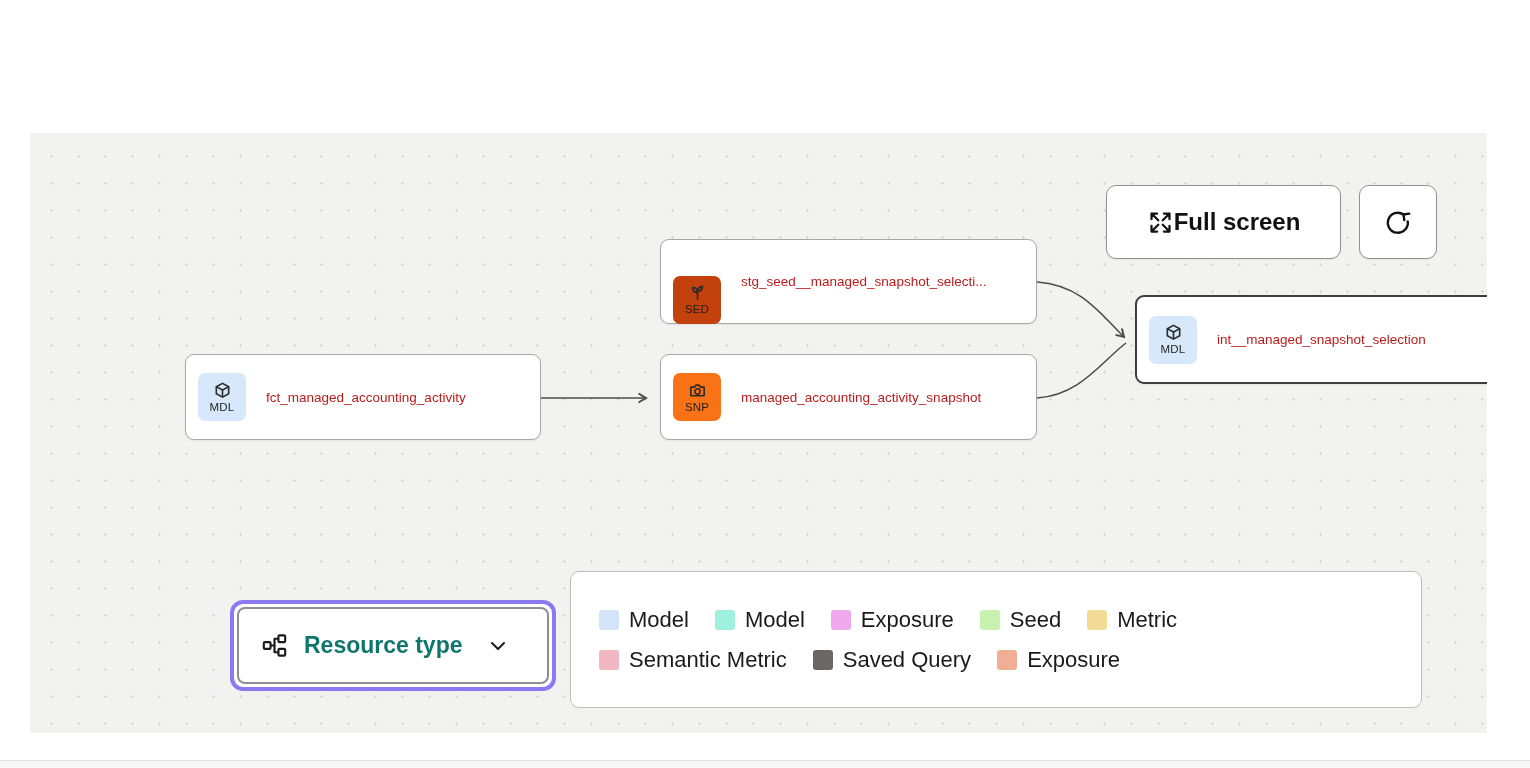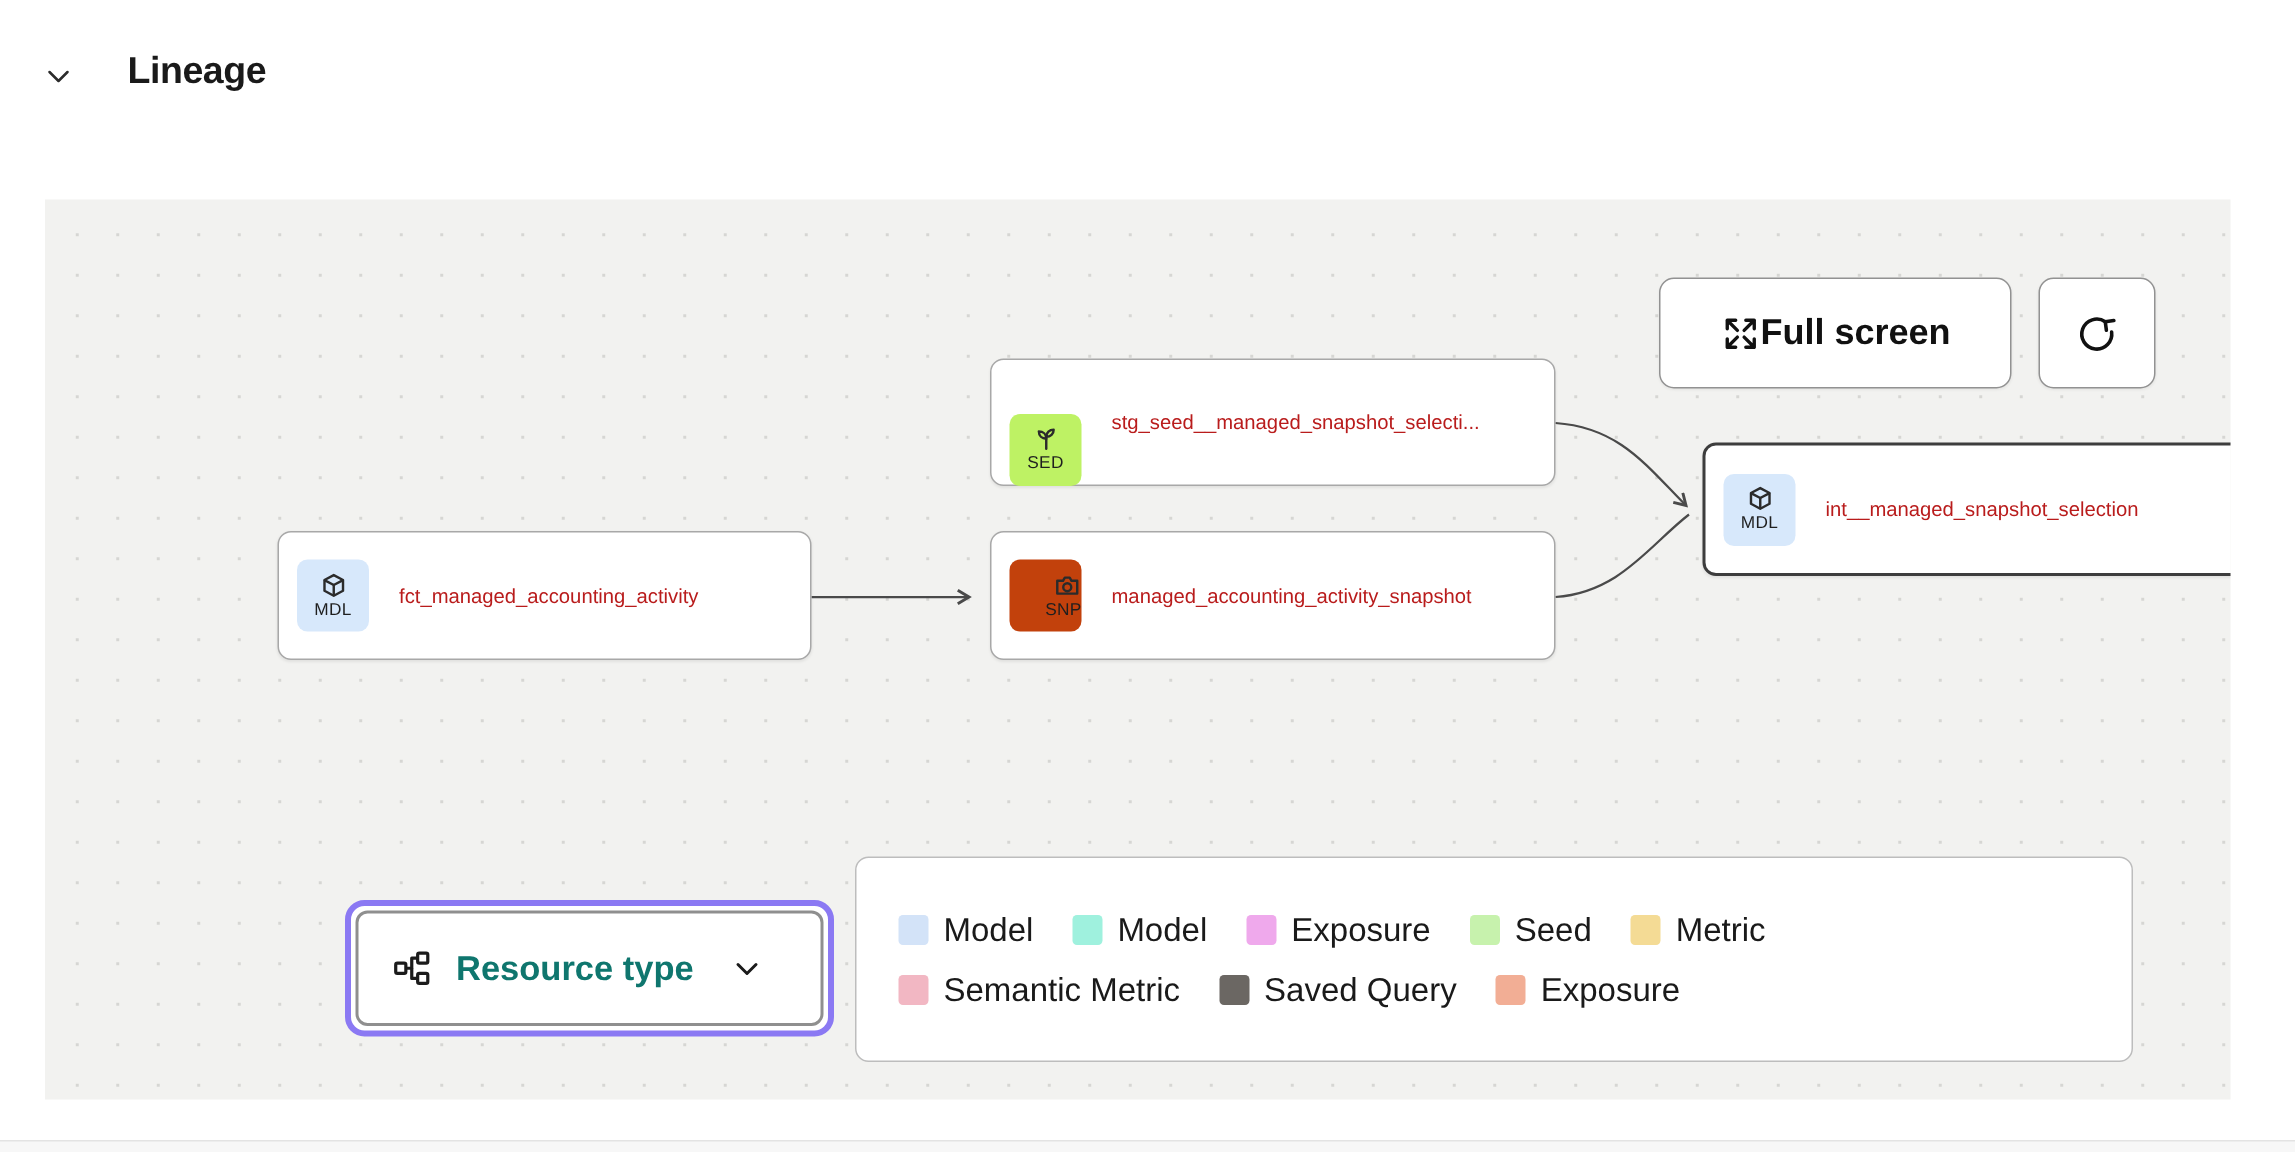--- a/index.html
+++ b/index.html
@@ -82,42 +82,36 @@
 
   .bottom-strip { position:absolute; left:0; top:760px; width:100%; height:8px; background:#f7f7f7; border-top:1px solid #e3e3e3; }
 
   svg.stroke-ic { fill:none; stroke:#2b2b2b; stroke-width:1.7; stroke-linecap:round; stroke-linejoin:round; }
 </style>
 </head>
 <body>
 
 <div class="page">
 
-  <div class="header">
-    <svg class="chev stroke-ic" viewBox="0 0 22 22">
-      <polyline points="5,8 11,14 17,8"></polyline>
-    </svg>
-    <div class="title">Lineage</div>
-  </div>
 
   <div class="canvas">
 
     <svg class="edges" width="1457" height="600">
       <defs>
         <marker id="arrow" markerWidth="9" markerHeight="9" refX="5.5" refY="3.5" orient="auto">
           <path d="M0.5 0.5 L5.5 3.5 L0.5 6.5" fill="none" stroke="#4a4a4a" stroke-width="1.3"></path>
         </marker>
       </defs>
       <path d="M 511 265 L 616 265" fill="none" stroke="#4a4a4a" stroke-width="1.5" marker-end="url(#arrow)"></path>
       <path d="M 1007 149 C 1050 152, 1068 178, 1094 204" fill="none" stroke="#4a4a4a" stroke-width="1.5" marker-end="url(#arrow)"></path>
       <path d="M 1007 265 C 1050 262, 1070 230, 1096 210" fill="none" stroke="#4a4a4a" stroke-width="1.5"></path>
     </svg>
 
     <div class="node n-seed">
-      <div class="badge" style="background: #bef264; margin-top: 36px;">
+      <div class="badge" style="background: #c2410c; margin-top: 36px;">
         <svg class="stroke-ic" viewBox="0 0 20 20">
           <path d="M10 17 V9.5"></path>
           <path d="M10 10 C10 6.8 7.8 4.8 4.8 4.8 C4.8 8 7 10 10 10 Z"></path>
           <path d="M10 8.6 C10 5.8 12.3 3.6 15.2 3.6 C15.2 6.8 13 8.6 10 8.6 Z"></path>
         </svg>
         <div class="btxt">SED</div>
       </div>
       <div class="nlabel">stg_seed__managed_snapshot_selecti...</div>
     </div>
 
@@ -127,21 +121,21 @@
           <path d="M10 2.5 L16.5 6 V13.5 L10 17 L3.5 13.5 V6 Z"></path>
           <path d="M3.8 6.2 L10 9.5 L16.2 6.2"></path>
           <path d="M10 9.5 V16.5"></path>
         </svg>
         <div class="btxt">MDL</div>
       </div>
       <div class="nlabel">fct_managed_accounting_activity</div>
     </div>
 
     <div class="node n-snp">
-      <div class="badge" style="background: #c2410c; align-items: flex-end;">
+      <div class="badge" style="background: #f97316;">
         <svg class="stroke-ic" viewBox="0 0 20 20">
           <path d="M3 6.5 H7 L8.3 4.3 H11.7 L13 6.5 H17 V15.5 H3 Z"></path>
           <circle cx="10" cy="11" r="2.8"></circle>
         </svg>
         <div class="btxt">SNP</div>
       </div>
       <div class="nlabel">managed_accounting_activity_snapshot</div>
     </div>
 
     <div class="node n-int selected">

